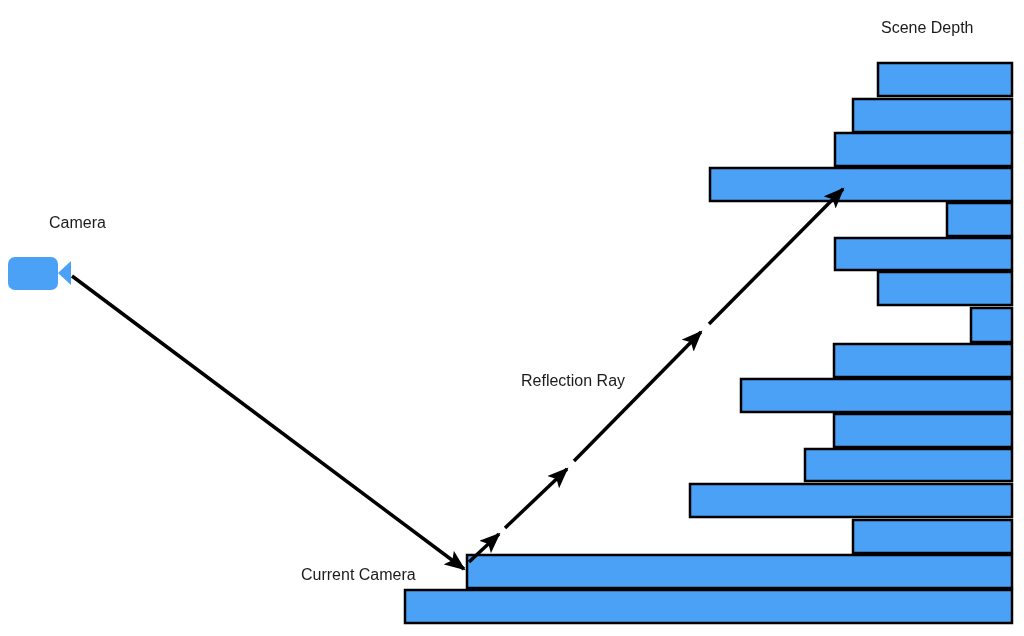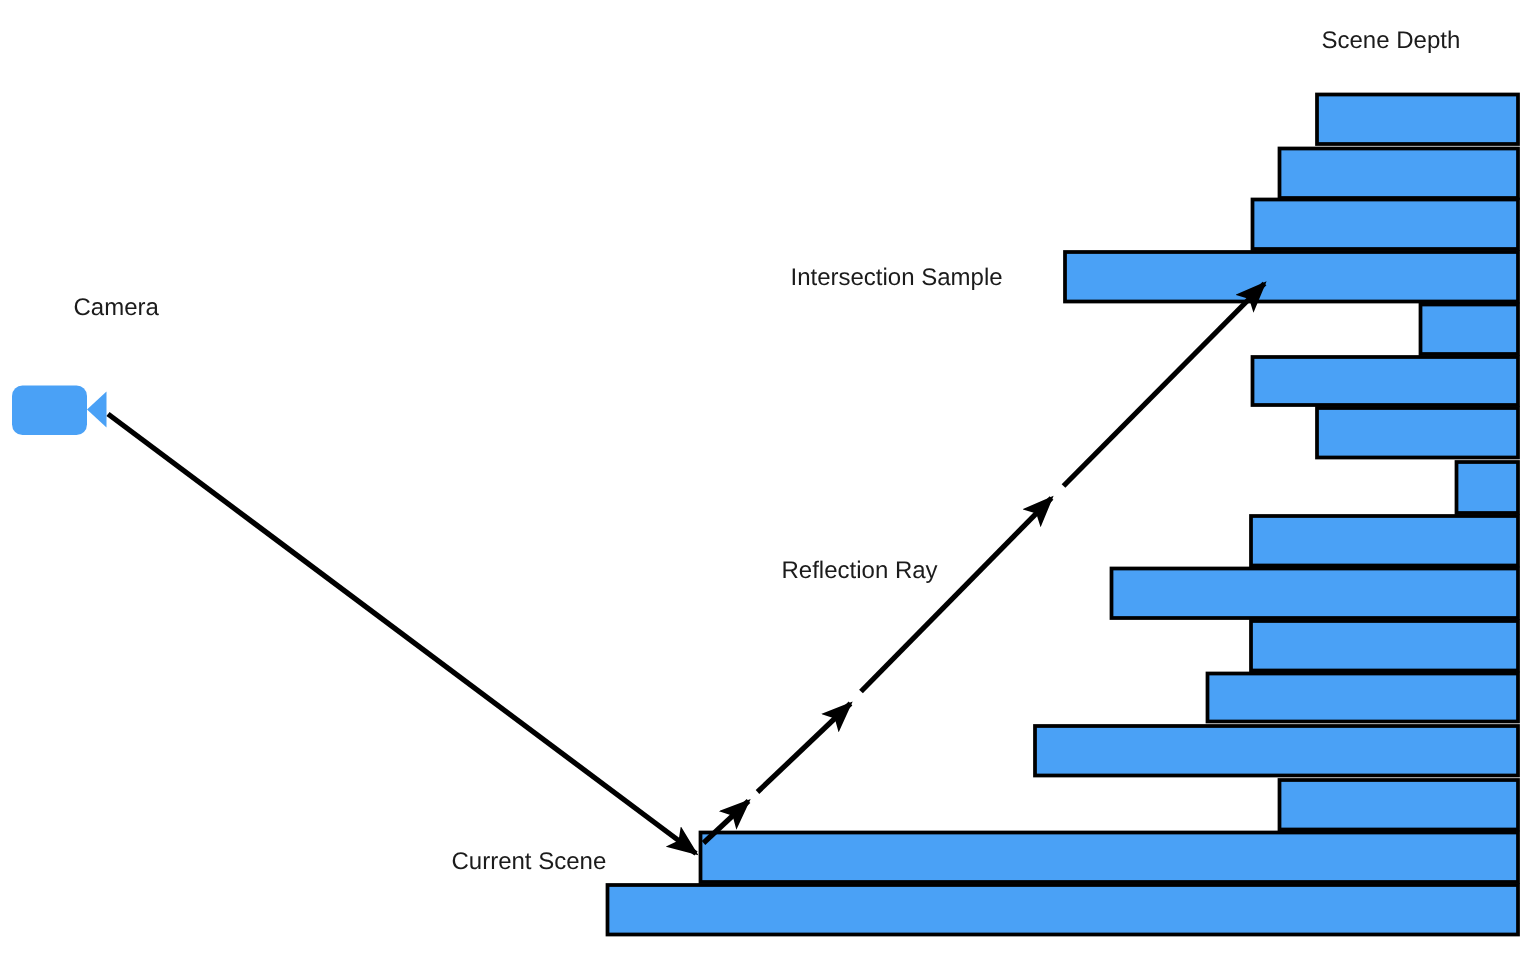--- a/index.html
+++ b/index.html
@@ -49,20 +49,19 @@
       <polygon points="58,273 71,261 71,285" fill="#4AA1F6"></polygon>
       <line x1="72" y1="276" x2="464" y2="569" stroke="#000000" stroke-width="3.5" marker-end="url(#arrowhead)"></line>
       <line x1="469" y1="562" x2="499" y2="534" stroke="#000000" stroke-width="3.5" marker-end="url(#arrowhead)"></line>
       <line x1="505" y1="528" x2="567" y2="469" stroke="#000000" stroke-width="3.5" marker-end="url(#arrowhead)"></line>
       <line x1="574" y1="461" x2="701" y2="332" stroke="#000000" stroke-width="3.5" marker-end="url(#arrowhead)"></line>
       <line x1="709" y1="324" x2="843" y2="189" stroke="#000000" stroke-width="3.5" marker-end="url(#arrowhead)"></line>
     </svg>
 
   <div class="label" style="left: 881px; top: 18px;">Scene Depth</div>
 
-  <div class="label" style="left: 49px; top: 196px;">Camera</div>
+  <div class="label" style="left: 49px; top: 213px;">Camera</div>
 
-  <div class="label" style="left: 527px; top: 176px;">Intersection Sample</div>
 
   <div class="label" style="left: 489px; top: 371px; margin-left: 32px;">Reflection Ray</div>
 
-  <div class="label" style="left: 301px; top: 565px;">Current Scene</div>
+  <div class="label" style="left: 301px; top: 565px;">Current Camera</div>
 </div>
 
 </body></html>

